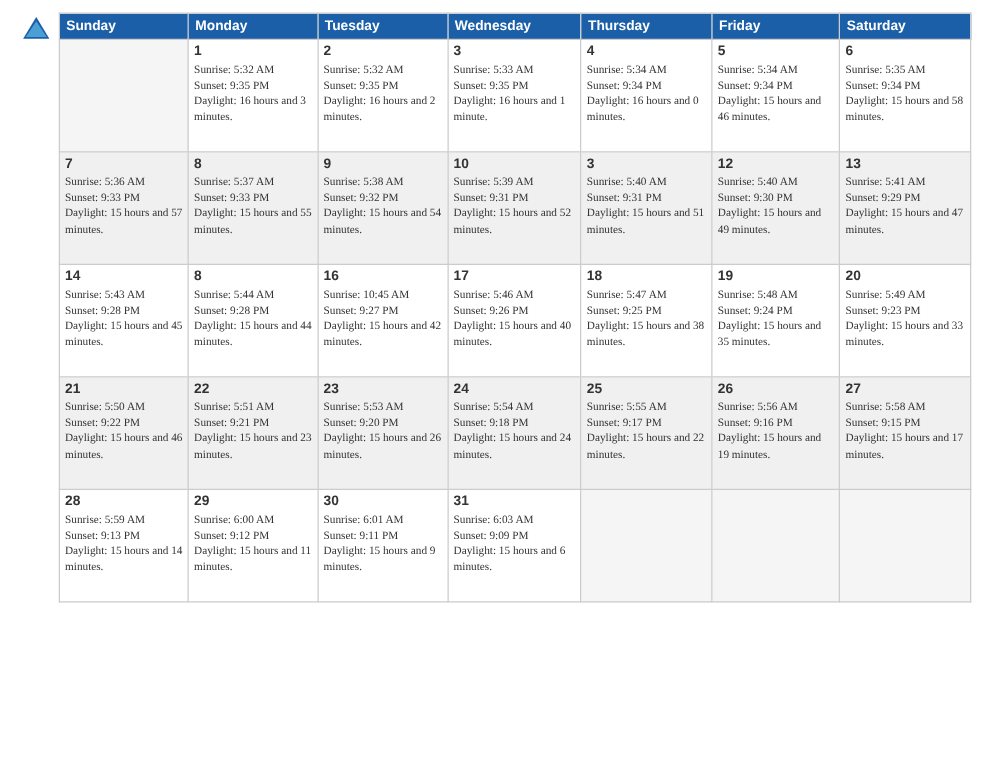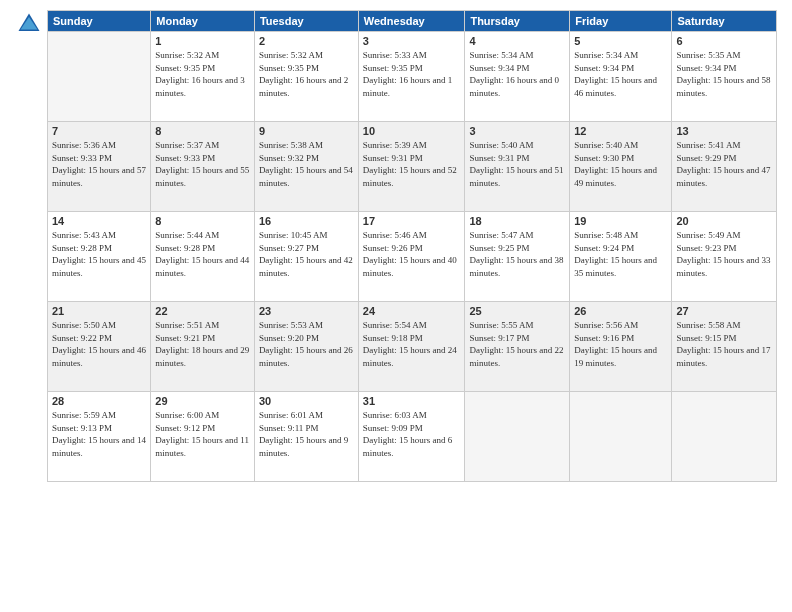--- a/index.html
+++ b/index.html
@@ -311,21 +311,21 @@
           <span>Sunrise: 5:50 AM</span><br>
           <span>Sunset: 9:22 PM</span><br>
           <span>Daylight: 15 hours and 46 minutes.</span>
         </div>
       </td>
           <td>
         <span class="day-number">22</span>
         <div class="day-info">
           <span>Sunrise: 5:51 AM</span><br>
           <span>Sunset: 9:21 PM</span><br>
-          <span>Daylight: 18 hours and 29 minutes.</span>
+          <span>Daylight: 15 hours and 23 minutes.</span>
         </div>
       </td>
           <td>
         <span class="day-number">23</span>
         <div class="day-info">
           <span>Sunrise: 5:53 AM</span><br>
           <span>Sunset: 9:20 PM</span><br>
           <span>Daylight: 15 hours and 26 minutes.</span>
         </div>
       </td>

